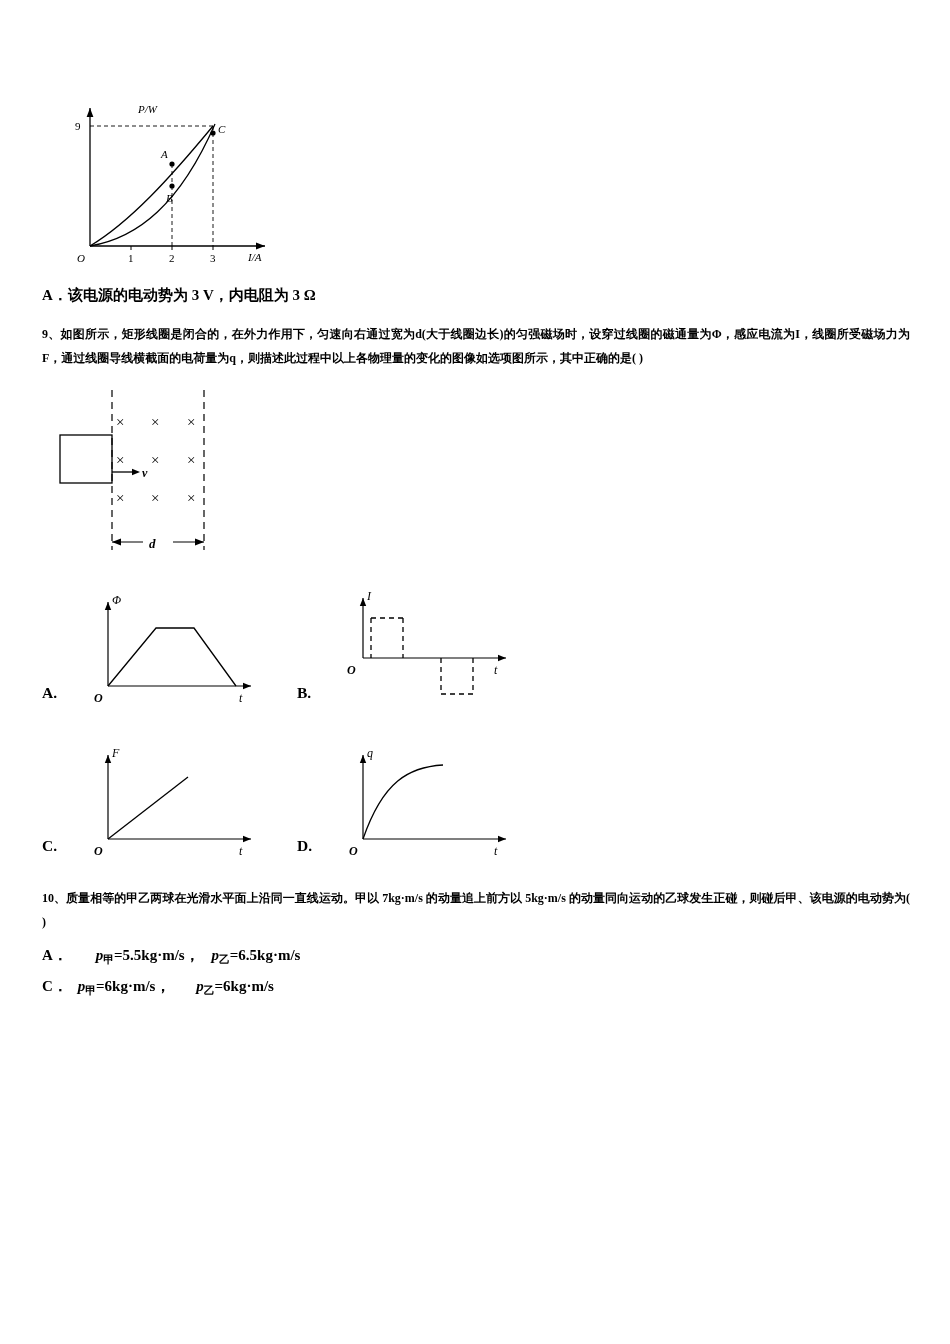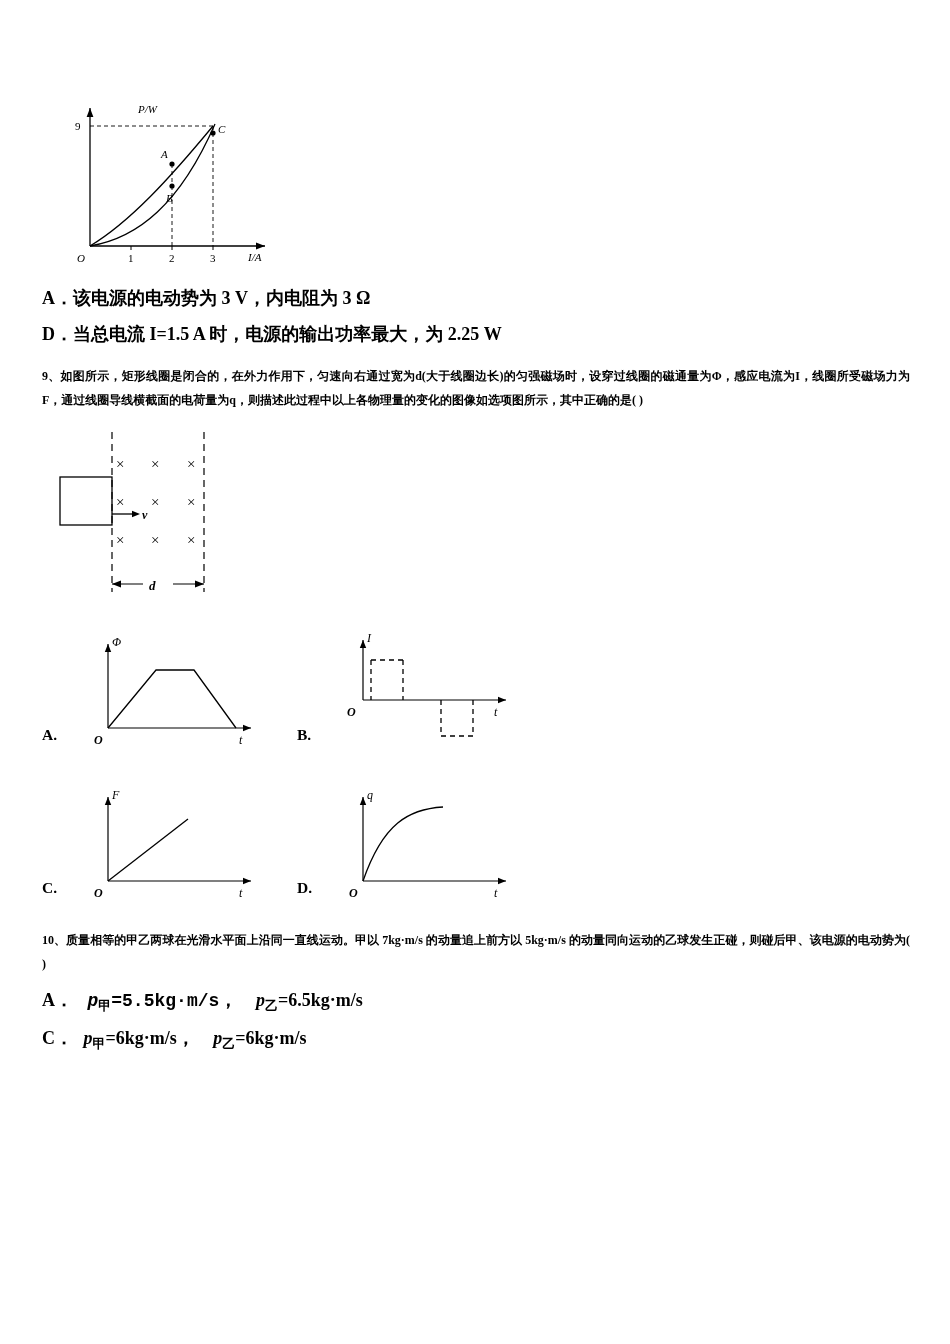--- a/index.html
+++ b/index.html
@@ -22,21 +22,21 @@
     height: 1124px;
     padding: 4px;
   }
   .content {
     position: absolute;
     left: 42px;
     top: 80px;
     width: 868px;
   }
   .opt-line {
-    font-size: 18px;
+    font-size: 15px;
     line-height: 2.0;
     margin: 0;
     font-weight: bold;
     font-family: "Liberation Serif", serif;
   }
   .opt-line .lbl {
     display: inline-block;
     min-width: 26px;
     font-weight: bold;
     font-style: normal;
@@ -135,23 +135,20 @@
       <text x="101" y="72" font-size="11" font-style="italic" font-family="'Liberation Serif',serif">A</text>
       <text x="106" y="116" font-size="11" font-style="italic" font-family="'Liberation Serif',serif">B</text>
       <text x="158" y="47" font-size="11" font-style="italic" font-family="'Liberation Serif',serif">C</text>
     </svg>
   </div>
 
   <div style="margin-top:4px;">
     <p class="opt-line">
       <span class="lbl">A．</span><span>该电源的电动势为 3 V，内电阻为 3 Ω</span>
     </p>
-    <p class="opt-line">
-      <span class="lbl">D．</span><span>当总电流 I=1.5 A 时，电源的输出功率最大，为 2.25 W</span>
-    </p>
   </div>
 
   <p class="qtext" style="margin:12px 0 0 0;">
     <span>9、</span><span>如图所示，矩形线圈是闭合的，在外力作用下，匀速向右通过宽为d(大于线圈边长)的匀强磁场时，设穿过线圈的磁通量为Φ，感应电流为I，线圈所受磁场力为F，通过线圈导线横截面的电荷量为q，则描述此过程中以上各物理量的变化的图像如选项图所示，其中正确的是(        )</span>
   </p>
 
   <div class="fig2">
     <svg width="260" height="200" viewBox="0 0 260 200" class="gsvg">
 
       <line x1="56" y1="10" x2="56" y2="170" stroke="#000" stroke-width="1.2" stroke-dasharray="7,5"></line>
@@ -253,32 +250,32 @@
     </div>
   </div>
 
   <p class="qtext" style="margin:22px 0 0 0;">
     <span>10、</span><span>质量相等的甲乙两球在光滑水平面上沿同一直线运动。甲以 7kg·m/s 的动量追上前方以 5kg·m/s 的动量同向运动的乙球发生正碰，则碰后甲、该电源的电动势为(    )</span>
   </p>
 
   <div style="margin-top:6px;">
     <p class="opt-line">
       <span class="lbl">A．</span>
-      <span style="margin-left:10px;font-family:Liberation Mono, monospace;">
+      <span style="margin-left:24px;">
         <span class="ital">p</span><span class="sub">甲</span><span>=5.5kg·m/s，</span>
       </span>
       <span style="margin-left:8px;">
         <span class="ital">p</span><span class="sub">乙</span><span>=6.5kg·m/s</span>
       </span>
     </p>
     <p class="opt-line">
       <span class="lbl">C．</span>
       <span style="margin-left:6px;">
         <span class="ital">p</span><span class="sub">甲</span><span>=6kg·m/s，</span>
       </span>
-      <span style="margin-left:14px;">
+      <span style="margin-left:22px;">
         <span class="ital">p</span><span class="sub">乙</span><span>=6kg·m/s</span>
       </span>
     </p>
   </div>
 
 </div>
 </div>
 
 </body></html>

